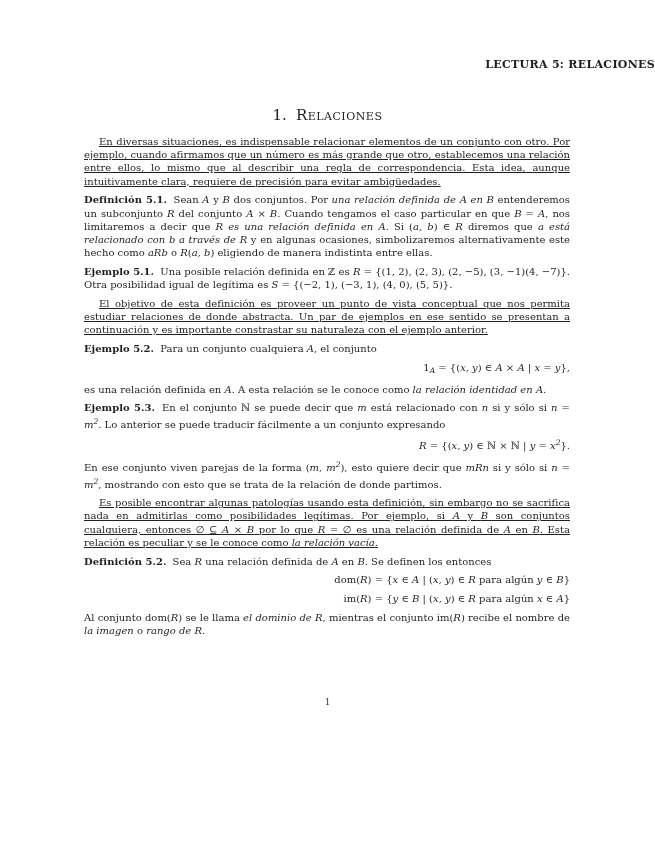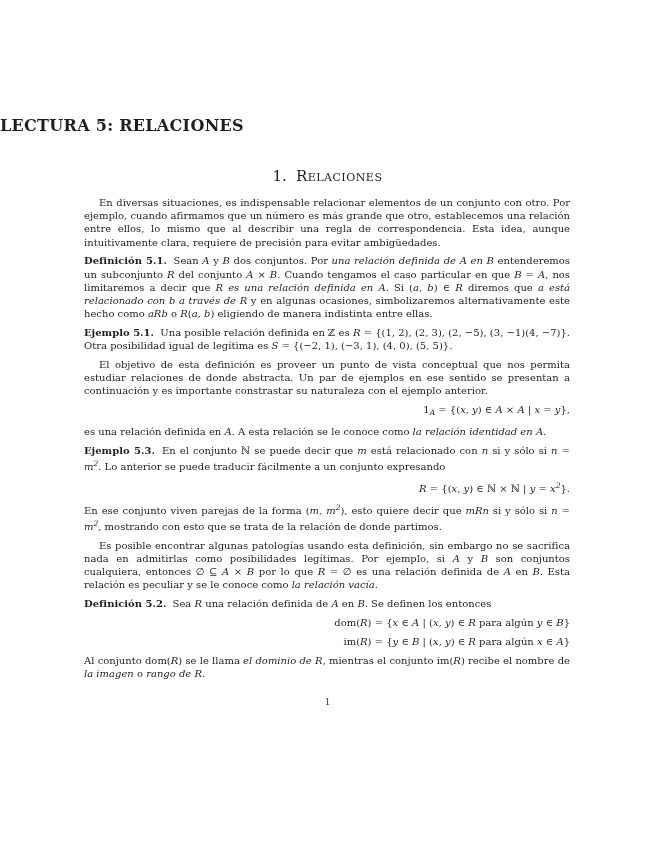--- a/index.html
+++ b/index.html
@@ -11,23 +11,23 @@
     position: relative;
     width: 655px;
     height: 848px;
     background: #ffffff;
     overflow: hidden;
     font-family: "DejaVu Serif", "Liberation Serif", serif;
     color: #1f1f1f;
   }
   .doc-title {
     margin: 0;
-    padding-top: 119px;
-    text-align: left;
-    font-size: 16px;
+    padding-top: 58px;
+    text-align: right;
+    font-size: 11px;
     font-weight: bold;
     letter-spacing: 0.3px;
     line-height: 14px;
   }
   .section-heading {
     margin-top: 37px;
     text-align: center;
     font-size: 15px;
     line-height: 13px;
   }
@@ -43,20 +43,21 @@
     font-size: 10px;
   }
   p.para {
     margin: 0 0 5.5px 0;
     text-align: justify;
     line-height: 13.2px;
     hyphens: none;
   }
   p.indent {
     text-indent: 15px;
+    text-decoration: underline;
   }
   .label {
     font-weight: bold;
     margin-right: 3px;
   }
   .formula {
     margin: 2.5px 0 5px 0;
     text-align: right;
     line-height: 14px;
   }
@@ -92,20 +93,21 @@
 
   <div class="section-heading">
     <span class="num">1.</span><span class="sc">Relaciones</span>
   </div>
 
   <div class="body-col" id="doc-body">
       <p class="para indent"><span class="rm">En diversas situaciones, es indispensable relacionar elementos de un conjunto con otro. Por ejemplo, cuando afirmamos que un número es más grande que otro, establecemos una relación entre ellos, lo mismo que al describir una regla de correspondencia. Esta idea, aunque intuitivamente clara, requiere de precisión para evitar ambigüedades.</span></p>
       <p class="para"><span class="label">Definición 5.1.</span> <span class="rm">Sean </span><span class="mv">A</span><span class="rm"> y </span><span class="mv">B</span><span class="rm"> dos conjuntos. Por </span><span class="it">una relación definida de A en B</span><span class="rm"> entenderemos un subconjunto </span><span class="mv">R</span><span class="rm"> del conjunto </span><span class="mv">A</span><span class="rm"> × </span><span class="mv">B</span><span class="rm">. Cuando tengamos el caso particular en que </span><span class="mv">B</span><span class="rm"> = </span><span class="mv">A</span><span class="rm">, nos limitaremos a decir que </span><span class="mv">R</span><span class="rm"> </span><span class="it">es una relación definida en A</span><span class="rm">. Si (</span><span class="mv">a, b</span><span class="rm">) ∈ </span><span class="mv">R</span><span class="rm"> diremos que </span><span class="it">a está relacionado con b a través de R</span><span class="rm"> y en algunas ocasiones, simbolizaremos alternativamente este hecho como </span><span class="mv">aRb</span><span class="rm"> o </span><span class="mv">R</span><span class="rm">(</span><span class="mv">a, b</span><span class="rm">) eligiendo de manera indistinta entre ellas.</span></p>
       <p class="para"><span class="label">Ejemplo 5.1.</span> <span class="rm">Una posible relación definida en ℤ es </span><span class="mv">R</span><span class="rm"> = {(1, 2), (2, 3), (2, −5), (3, −1)(4, −7)}. Otra posibilidad igual de legítima es </span><span class="mv">S</span><span class="rm"> = {(−2, 1), (−3, 1), (4, 0), (5, 5)}.</span></p>
       <p class="para indent"><span class="rm">El objetivo de esta definición es proveer un punto de vista conceptual que nos permita estudiar relaciones de donde abstracta. Un par de ejemplos en ese sentido se presentan a continuación y es importante constrastar su naturaleza con el ejemplo anterior.</span></p>
+      <p class="para"><span class="label">Ejemplo 5.2.</span> <span class="rm">Para un conjunto cualquiera </span><span class="mv">A</span><span class="rm">, el conjunto</span></p>
       <div class="formula"><span class="rm">1</span><span class="sub">A</span><span class="rm"> = {(</span><span class="mv">x, y</span><span class="rm">) ∈ </span><span class="mv">A</span><span class="rm"> × </span><span class="mv">A</span><span class="rm"> | </span><span class="mv">x</span><span class="rm"> = </span><span class="mv">y</span><span class="rm">},</span></div>
       <p class="para"><span class="rm">es una relación definida en </span><span class="mv">A</span><span class="rm">. A esta relación se le conoce como </span><span class="it">la relación identidad en A</span><span class="rm">.</span></p>
       <p class="para"><span class="label">Ejemplo 5.3.</span> <span class="rm">En el conjunto ℕ se puede decir que </span><span class="mv">m</span><span class="rm"> está relacionado con </span><span class="mv">n</span><span class="rm"> si y sólo si </span><span class="mv">n</span><span class="rm"> = </span><span class="mv">m</span><span class="sup">2</span><span class="rm">. Lo anterior se puede traducir fácilmente a un conjunto expresando</span></p>
       <div class="formula"><span class="mv">R</span><span class="rm"> = {(</span><span class="mv">x, y</span><span class="rm">) ∈ ℕ × ℕ | </span><span class="mv">y</span><span class="rm"> = </span><span class="mv">x</span><span class="sup">2</span><span class="rm">}.</span></div>
       <p class="para"><span class="rm">En ese conjunto viven parejas de la forma (</span><span class="mv">m, m</span><span class="sup">2</span><span class="rm">), esto quiere decir que </span><span class="mv">mRn</span><span class="rm"> si y sólo si </span><span class="mv">n</span><span class="rm"> = </span><span class="mv">m</span><span class="sup">2</span><span class="rm">, mostrando con esto que se trata de la relación de donde partimos.</span></p>
       <p class="para indent"><span class="rm">Es posible encontrar algunas patologías usando esta definición, sin embargo no se sacrifica nada en admitirlas como posibilidades legítimas. Por ejemplo, si </span><span class="mv">A</span><span class="rm"> y </span><span class="mv">B</span><span class="rm"> son conjuntos cualquiera, entonces ∅ ⊆ </span><span class="mv">A</span><span class="rm"> × </span><span class="mv">B</span><span class="rm"> por lo que </span><span class="mv">R</span><span class="rm"> = ∅ es una relación definida de </span><span class="mv">A</span><span class="rm"> en </span><span class="mv">B</span><span class="rm">. Esta relación es peculiar y se le conoce como </span><span class="it">la relación vacía</span><span class="rm">.</span></p>
       <p class="para"><span class="label">Definición 5.2.</span> <span class="rm">Sea </span><span class="mv">R</span><span class="rm"> una relación definida de </span><span class="mv">A</span><span class="rm"> en </span><span class="mv">B</span><span class="rm">. Se definen los entonces</span></p>
       <div class="formula"><span class="rm">dom(</span><span class="mv">R</span><span class="rm">) = {</span><span class="mv">x</span><span class="rm"> ∈ </span><span class="mv">A</span><span class="rm"> | (</span><span class="mv">x, y</span><span class="rm">) ∈ </span><span class="mv">R</span><span class="rm"> para algún </span><span class="mv">y</span><span class="rm"> ∈ </span><span class="mv">B</span><span class="rm">}</span></div>
       <div class="formula"><span class="rm">im(</span><span class="mv">R</span><span class="rm">) = {</span><span class="mv">y</span><span class="rm"> ∈ </span><span class="mv">B</span><span class="rm"> | (</span><span class="mv">x, y</span><span class="rm">) ∈ </span><span class="mv">R</span><span class="rm"> para algún </span><span class="mv">x</span><span class="rm"> ∈ </span><span class="mv">A</span><span class="rm">}</span></div>
       <p class="para"><span class="rm">Al conjunto dom(</span><span class="mv">R</span><span class="rm">) se le llama </span><span class="it">el dominio de R</span><span class="rm">, mientras el conjunto im(</span><span class="mv">R</span><span class="rm">) recibe el nombre de </span><span class="it">la imagen</span><span class="rm"> o </span><span class="it">rango de R</span><span class="rm">.</span></p>

